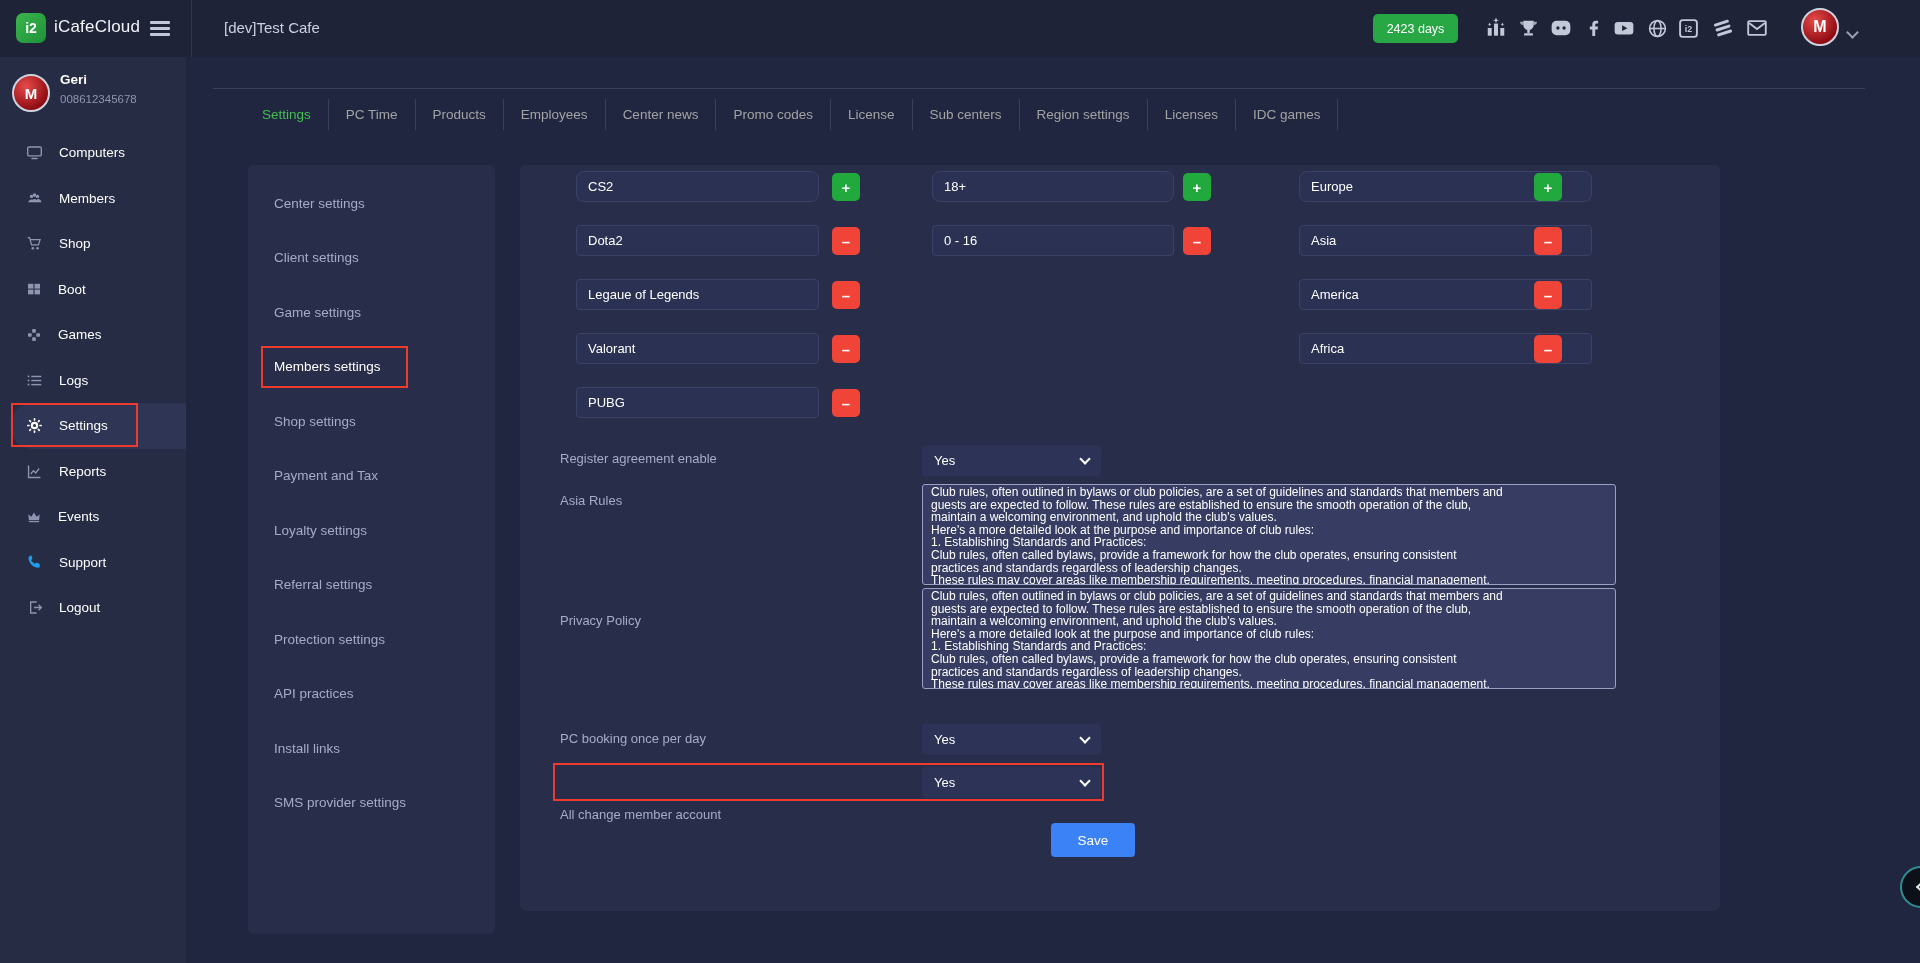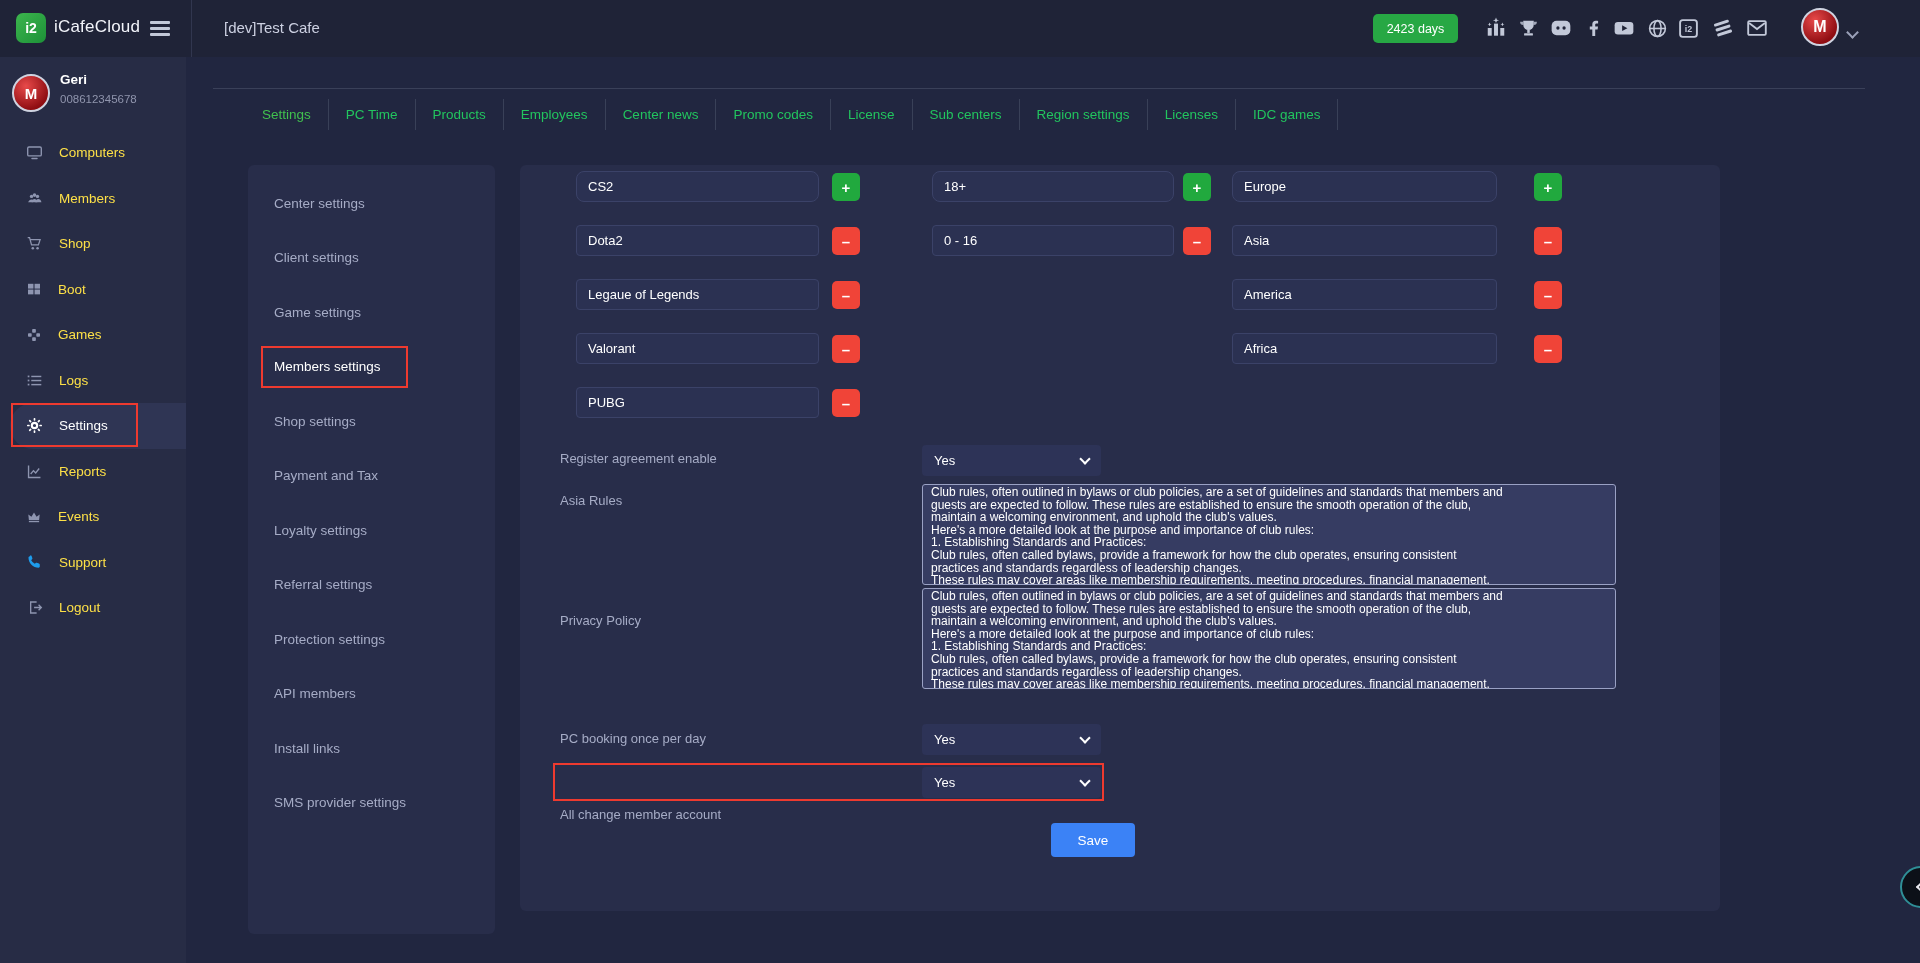--- a/index.html
+++ b/index.html
@@ -24,44 +24,44 @@
   .top-avatar{position:absolute;left:1801px;top:8px;width:38px;height:38px;font-size:16px;cursor:pointer;}
   .chev{display:inline-block;width:7px;height:7px;border-right:2px solid currentColor;border-bottom:2px solid currentColor;transform:rotate(45deg);}
   .top-caret{position:absolute;left:1848px;top:23px;color:#9aa0b8;cursor:pointer;}
 
   
   .sidebar{position:absolute;left:0;top:57px;width:186px;height:906px;background:#272c45;}
   .side-avatar{position:absolute;left:12px;top:17px;width:38px;height:38px;font-size:15px;}
   .side-name{position:absolute;left:60px;top:15px;font-size:13.5px;font-weight:bold;color:#fff;}
   .side-phone{position:absolute;left:60px;top:36px;font-size:11.5px;color:#9095ad;}
   .side-nav{position:absolute;left:0;top:73px;width:186px;}
-  .nav-item{height:45.5px;display:flex;align-items:center;padding-left:26px;gap:16px;color:#fde047;font-size:13.5px;cursor:pointer;}
+  .nav-item{height:45.5px;display:flex;align-items:center;padding-left:26px;gap:16px;color:#ffffff;font-size:13.5px;cursor:pointer;}
   .nav-item svg{color:#8e95b0;flex:none;}
   .nav-item.active{background:#2f3554;margin-left:10px;padding-left:16px;border-radius:26px 0 0 26px;color:#fff;}
   .nav-item.active svg{color:#fff;}
   .nav-item.support svg{color:#1e9ceb;}
 
   .ann{position:absolute;border:2px solid #ee3a2f;pointer-events:none;box-sizing:border-box;z-index:9;}
 
   
   .main{position:absolute;left:186px;top:57px;width:1734px;height:906px;}
   .tabs-line{position:absolute;left:27px;top:31px;width:1652px;height:1px;background:#3a4059;}
   .tabs{position:absolute;left:59px;top:42px;height:31px;display:flex;}
-  .tab{padding:0 17px;display:flex;align-items:center;font-size:13.5px;color:#22c55e;border-right:1px solid #394058;cursor:pointer;white-space:nowrap;}
+  .tab{padding:0 17px;display:flex;align-items:center;font-size:13.5px;color:#a3a3a3;border-right:1px solid #394058;cursor:pointer;white-space:nowrap;}
   .tab.active{color:#41c14e;}
 
   .panel{position:absolute;background:#282d4a;border-radius:6px;}
   .settings-nav{left:62px;top:108px;width:247px;height:769px;padding-top:11px;box-sizing:border-box;}
   .snav-item{height:54.5px;display:flex;align-items:center;padding-left:26px;font-size:13.5px;color:#a6acc6;cursor:pointer;}
   .snav-item.active{color:#fff;}
 
   .form-panel{left:334px;top:108px;width:1200px;height:746px;}
   .finput{position:absolute;height:31px;background:#2b3152;border:1px solid #3b4268;border-radius:4px;box-sizing:border-box;
     color:#fff;font-size:13px;font-family:inherit;padding:0 11px;outline:none;}
-  .c1{left:56px;width:243px;} .c2{left:406px;width:242px;margin-left:6px;} .c3{left:712px;width:265px;}
+  .c1{left:56px;width:243px;} .c2{left:406px;width:242px;margin-left:6px;} .c3{left:779px;width:293px;}
   .r0{top:6px;border-radius:8px;} .r1{top:60px;} .r2{top:114px;} .r3{top:168px;} .r4{top:222px;}
   .fbtn{position:absolute;width:28px;height:28px;border-radius:5px;border:none;color:#fff;font-size:15px;font-weight:bold;
     display:flex;align-items:center;justify-content:center;cursor:pointer;line-height:1;padding:0;}
   .fbtn.add{background:#21a93e;} .fbtn.rem{background:#f04438;}
   .b1{left:312px;} .b2{left:663px;} .b3{left:1014px;}
   .br0{top:8px;} .br1{top:62px;} .br2{top:116px;} .br3{top:170px;} .br4{top:224px;}
 
   .flabel{position:absolute;left:40px;font-size:13px;color:#a6acc6;line-height:16px;}
   .lbl-register{top:286px;} .lbl-club{top:328px;} .lbl-privacy{top:448px;} .lbl-pc{top:566px;} .lbl-allchange{top:642px;}
 
@@ -299,21 +299,21 @@
     <section class="panel settings-nav">
       <div class="snav-item">Center settings</div>
       <div class="snav-item">Client settings</div>
       <div class="snav-item">Game settings</div>
       <div class="snav-item active">Members settings</div>
       <div class="snav-item">Shop settings</div>
       <div class="snav-item">Payment and Tax</div>
       <div class="snav-item">Loyalty settings</div>
       <div class="snav-item">Referral settings</div>
       <div class="snav-item">Protection settings</div>
-      <div class="snav-item">API members</div>
+      <div class="snav-item">API practices</div>
       <div class="snav-item">Install links</div>
       <div class="snav-item">SMS provider settings</div>
       <div class="ann ann-members"></div>
     </section>
 
     <section class="panel form-panel">
 
       <input class="finput c1 r0" value="CS2" style="">
       <input class="finput c1 r1" value="Dota2" style="">
       <input class="finput c1 r2" value="Legaue of Legends" style="">

